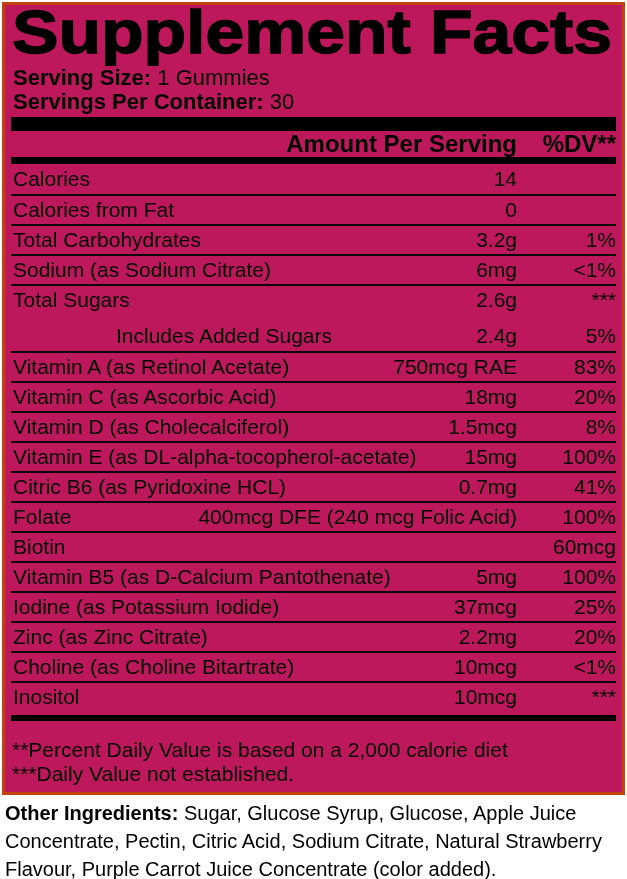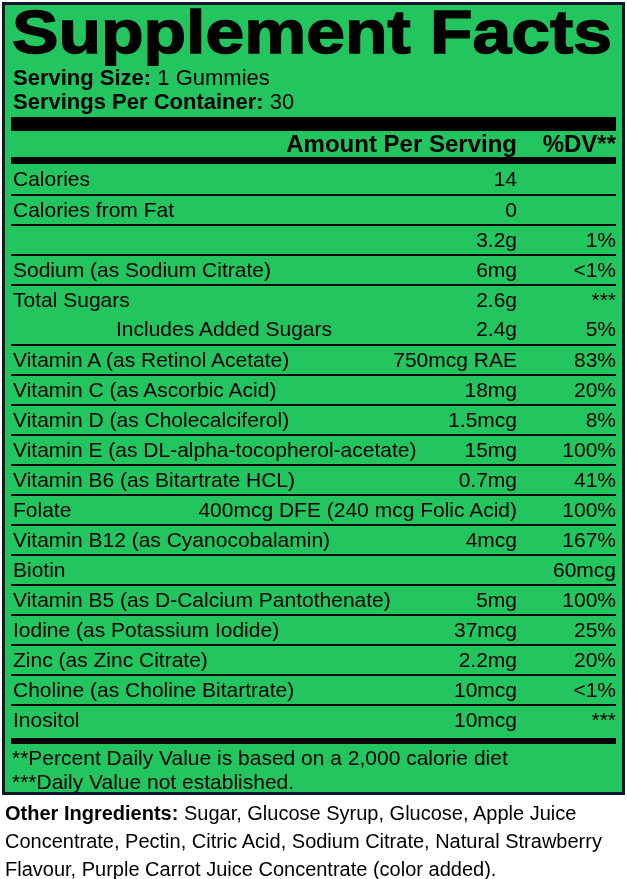--- a/index.html
+++ b/index.html
@@ -11,24 +11,24 @@
     overflow: hidden;
     font-family: "Liberation Sans", sans-serif;
     color: #000;
   }
   .facts-box {
     position: absolute;
     left: 2px;
     top: 2px;
     width: 623px;
     height: 793px;
-    border: 3px solid #0f172a;
+    border: 3px solid #c2410c;
     box-sizing: border-box;
     padding: 0 6px;
-    background: #22c55e;
+    background: #be185d;
   }
   .title-svg {
     display: block;
     margin: 3px 0 0 1px;
   }
   .title-text {
     font-family: "Liberation Sans", sans-serif;
     font-size: 62px;
     font-weight: 900;
     fill: #000;
@@ -64,33 +64,33 @@
   .row {
     display: flex;
     align-items: center;
     height: 30px;
     font-size: 21px;
     border-top: 2px solid #0a0a0a;
     box-sizing: border-box;
     padding-left: 2px;
   }
   .row:first-child, .row.no-line { border-top: none; align-items: center; }
-  .row.indent { padding-left: 105px; }
+  .row.indent { padding-left: 105px; margin-top: 7px; }
   .row .name { white-space: nowrap; }
   .row .amt { margin-left: auto; white-space: nowrap; text-align: right; }
   .row .dv { width: 99px; text-align: right; white-space: nowrap; }
   .bar-footnote {
     height: 6px;
     background: #000;
     margin-top: 4px;
   }
   .footnotes {
     font-size: 21px;
     line-height: 24px;
-    padding-top: 2px;
+    padding-top: 17px;
     padding-left: 1px;
   }
   .other {
     position: absolute;
     left: 5px;
     top: 799px;
     width: 619px;
     margin: 0;
     font-size: 20px;
     line-height: 28px;
@@ -123,20 +123,21 @@
       <span class="name">Calories</span>
       <span class="amt">14</span>
       <span class="dv"></span>
     </div>
     <div class="row">
       <span class="name">Calories from Fat</span>
       <span class="amt">0</span>
       <span class="dv"></span>
     </div>
     <div class="row">
+      <span class="name">Total Carbohydrates</span>
       <span class="amt">3.2g</span>
       <span class="dv">1%</span>
     </div>
     <div class="row">
       <span class="name">Sodium (as Sodium Citrate)</span>
       <span class="amt">6mg</span>
       <span class="dv">&lt;1%</span>
     </div>
     <div class="row">
       <span class="name">Total Sugars</span>
@@ -162,33 +163,28 @@
       <span class="name">Vitamin D (as Cholecalciferol)</span>
       <span class="amt">1.5mcg</span>
       <span class="dv">8%</span>
     </div>
     <div class="row">
       <span class="name">Vitamin E (as DL-alpha-tocopherol-acetate)</span>
       <span class="amt">15mg</span>
       <span class="dv">100%</span>
     </div>
     <div class="row">
-      <span class="name">Vitamin B6 (as Bitartrate HCL)</span>
+      <span class="name">Citric B6 (as Pyridoxine HCL)</span>
       <span class="amt">0.7mg</span>
       <span class="dv">41%</span>
     </div>
     <div class="row">
       <span class="name">Folate</span>
       <span class="amt">400mcg DFE (240 mcg Folic Acid)</span>
       <span class="dv">100%</span>
-    </div>
-    <div class="row">
-      <span class="name">Vitamin B12 (as Cyanocobalamin)</span>
-      <span class="amt">4mcg</span>
-      <span class="dv">167%</span>
     </div>
     <div class="row">
       <span class="name">Biotin</span>
       <span class="amt">60mcg</span>
     </div>
     <div class="row">
       <span class="name">Vitamin B5 (as D-Calcium Pantothenate)</span>
       <span class="amt">5mg</span>
       <span class="dv">100%</span>
     </div>

